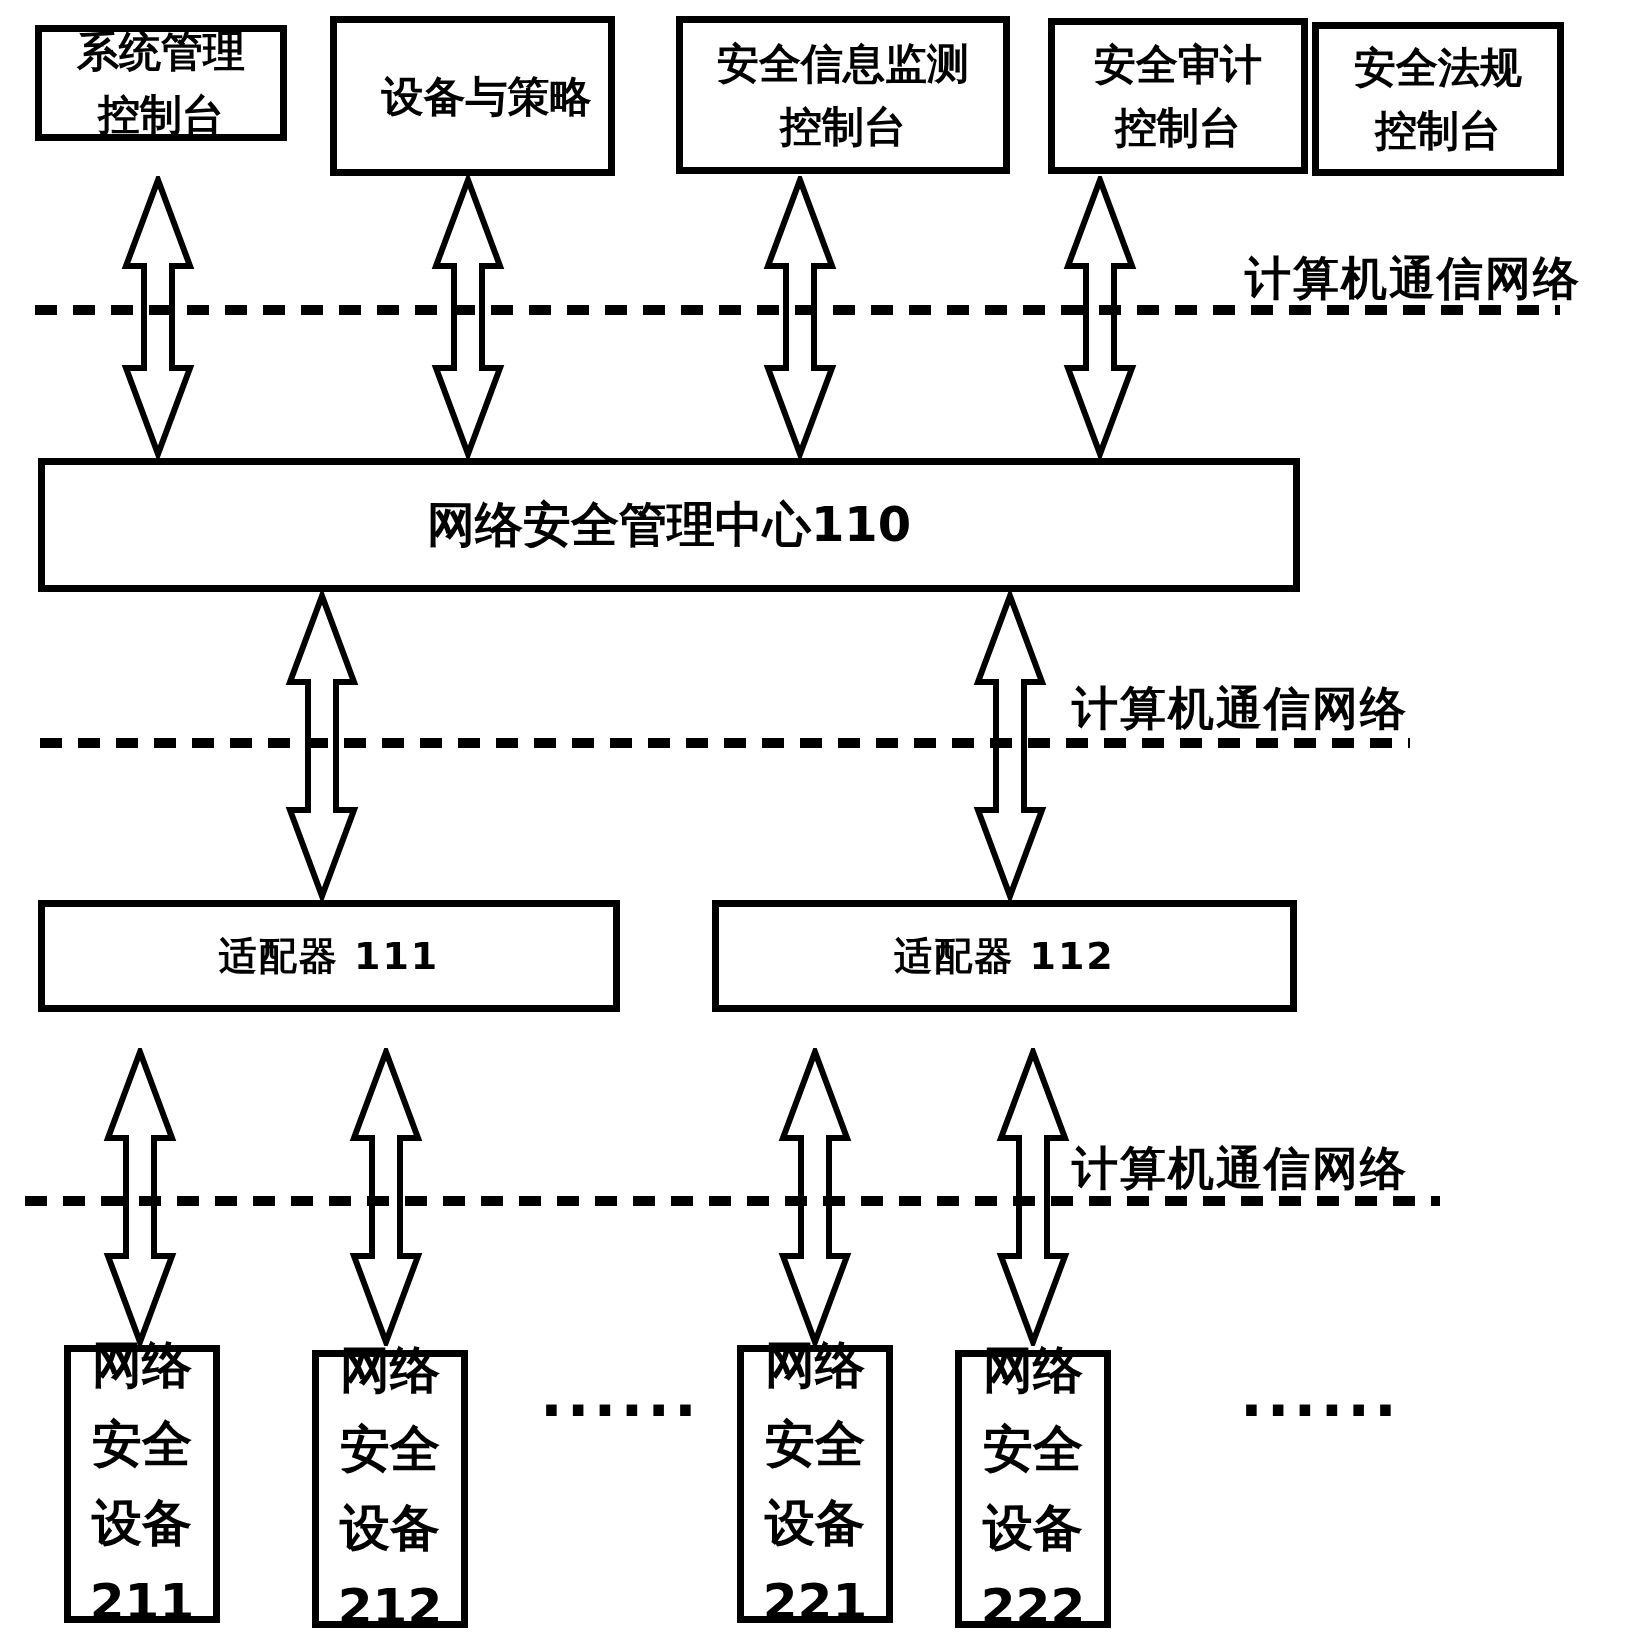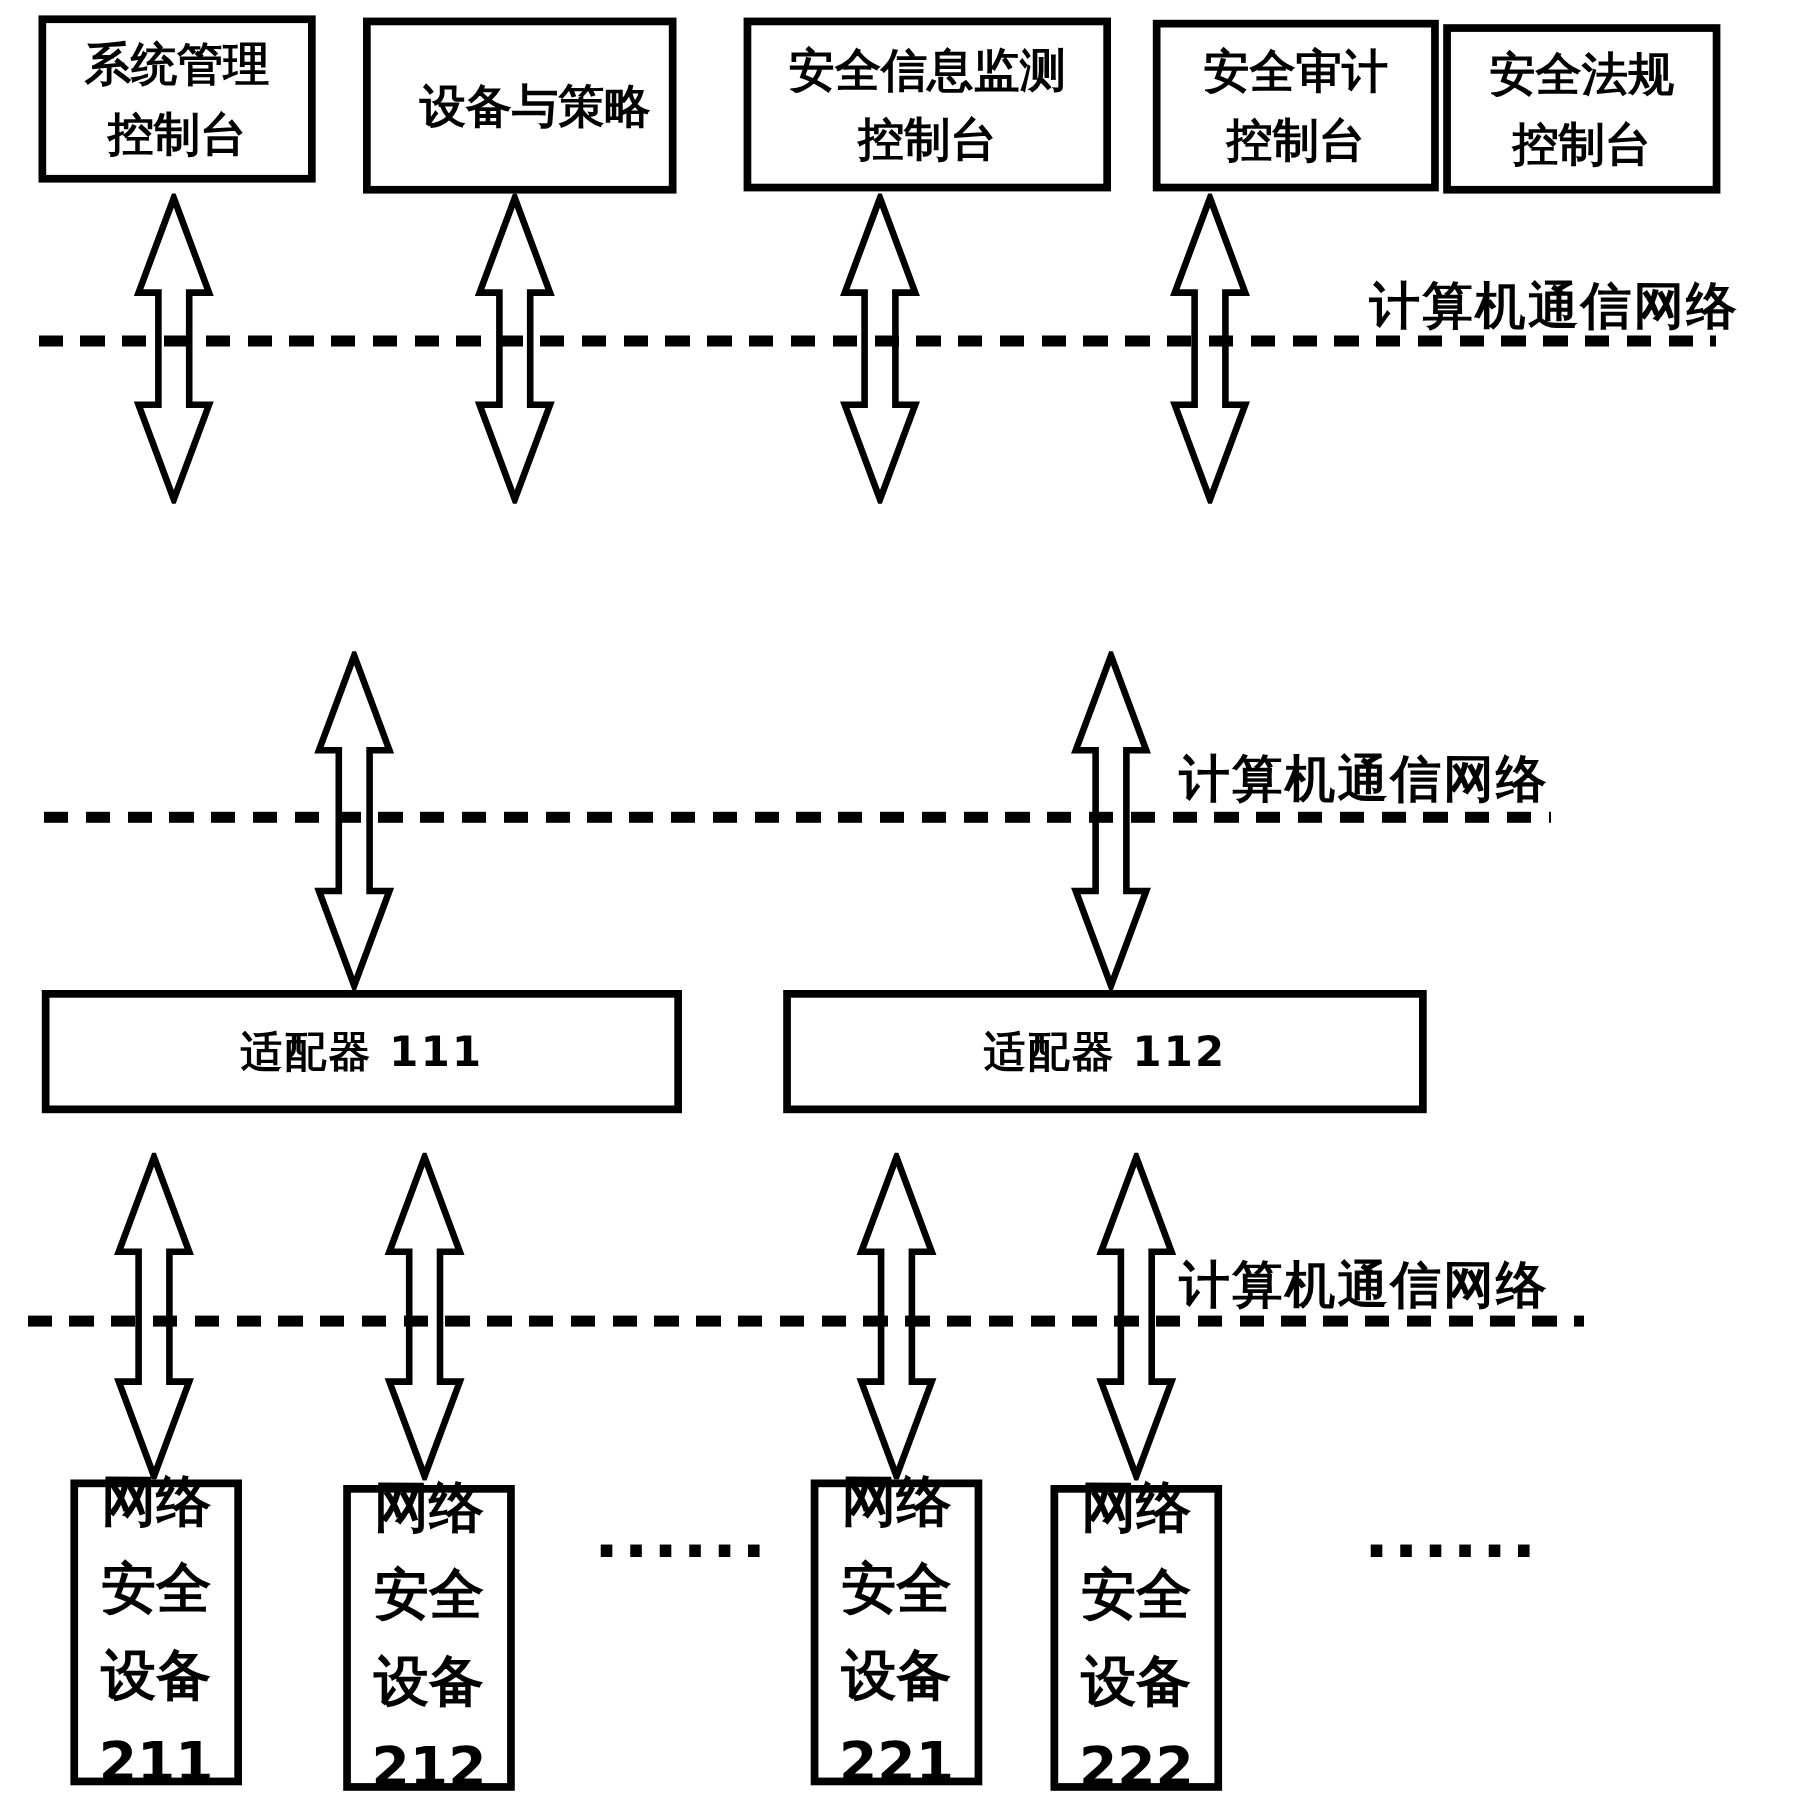--- a/index.html
+++ b/index.html
@@ -40,21 +40,21 @@
     font-size:60px; font-weight:bold; letter-spacing:4px;
     white-space:nowrap;
   }
   .line { display:block; }
 </style>
 </head>
 <body>
 
 <div id="canvas">
 
-  <div class="box console" style="left:35px; top:14px; width:252px; height:152px;">
+  <div class="box console" style="left:35px; top:25px; width:252px; height:116px;">
     <span class="line">系统管理</span>
     <span class="line">控制台</span>
   </div>
   <div class="box console" style="left:330px; top:16px; width:285px; height:160px;padding-left:28px;">
     <span class="line">设备与策略</span>
   </div>
   <div class="box console" style="left:660px; top:16px; width:334px; height:158px;margin-left:16px;">
     <span class="line">安全信息监测</span>
     <span class="line">控制台</span>
   </div>
@@ -76,20 +76,23 @@
   <svg class="arrow" style="left:760px; top:176px;" width="80" height="282" viewBox="0 0 80 282">
     <path d="M40 4 L8 90 L26 90 L26 192 L8 192 L40 278 L72 192 L54 192 L54 90 L72 90 Z" fill="#ffffff" stroke="#000000" stroke-width="6"></path>
   </svg>
   <svg class="arrow" style="left:1060px; top:176px;" width="80" height="282" viewBox="0 0 80 282">
     <path d="M40 4 L8 90 L26 90 L26 192 L8 192 L40 278 L72 192 L54 192 L54 90 L72 90 Z" fill="#ffffff" stroke="#000000" stroke-width="6"></path>
   </svg>
 
   <div class="netlabel" style="left:1245px; top:248px;">计算机通信网络</div>
   <div class="dashline" style="left:35px; top:305px; width:1525px;"></div>
 
+  <div class="box center-box" style="left:38px; top:458px; width:1262px; height:134px;">
+    <span class="line">网络安全管理中心110</span>
+  </div>
 
   <svg class="arrow" style="left:282px; top:592px;" width="80" height="308" viewBox="0 0 80 308">
     <path d="M40 4 L8 90 L26 90 L26 218 L8 218 L40 304 L72 218 L54 218 L54 90 L72 90 Z" fill="#ffffff" stroke="#000000" stroke-width="6"></path>
   </svg>
   <svg class="arrow" style="left:970px; top:592px;" width="80" height="308" viewBox="0 0 80 308">
     <path d="M40 4 L8 90 L26 90 L26 218 L8 218 L40 304 L72 218 L54 218 L54 90 L72 90 Z" fill="#ffffff" stroke="#000000" stroke-width="6"></path>
   </svg>
 
   <div class="netlabel" style="left:1072px; top:678px;">计算机通信网络</div>
   <div class="dashline" style="left:40px; top:738px; width:1370px;"></div>

